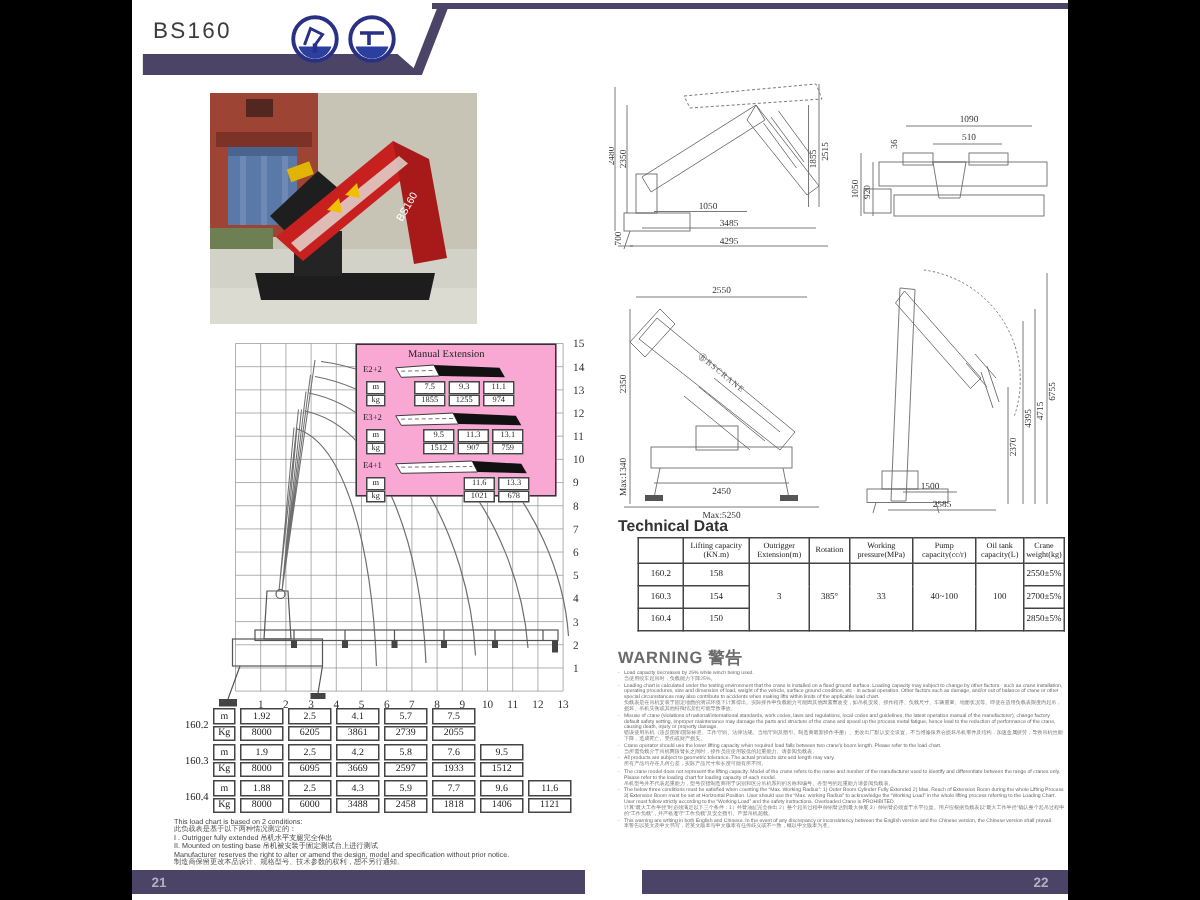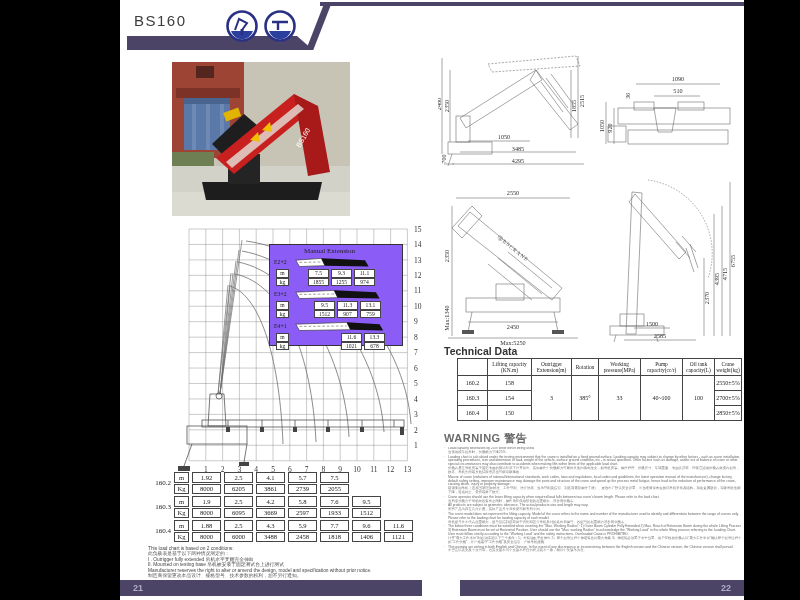--- a/index.html
+++ b/index.html
@@ -1,37 +1,37 @@
 <!DOCTYPE html>
 <html><head>
 <meta charset="utf-8">
 <style>
   * { margin:0; padding:0; box-sizing:border-box; }
   body { background:#000; font-family:"Liberation Sans","DejaVu Sans",sans-serif; }
   .stage { position:relative; width:800px; height:600px; background:#000; overflow:hidden; }
-  .spread { position:absolute; left:88px; top:0; width:624px; height:600px; background:#ffffff; overflow:hidden;margin-left:32px; }
+  .spread { position:absolute; left:88px; top:0; width:624px; height:600px; background:#ffffff; overflow:hidden; }
 
   
   .brand-title { position:absolute; left:14px; top:12px; font-size:15px; letter-spacing:1.5px; color:#3c3c3c; }
   .hdr-icon { position:absolute; top:10px; width:32px; height:32px; z-index:4; }
   .hdr-bar-left { position:absolute; left:7px; top:36px; width:186px; height:14px; background:#4b4466;
                   clip-path:polygon(0 0, calc(100% - 16px) 0, 100% 100%, 0 100%); z-index:1; }
   .hdr-bar-diag { position:absolute; left:186px; top:2px; width:26px; height:48px; background:#4b4466;
                   clip-path:polygon(72% 0, 100% 0, 28% 100%, 0 100%); z-index:1; }
   .hdr-bar-thin { position:absolute; left:200px; top:2px; width:424px; height:4px; background:#4b4466; z-index:1; }
 
   
   .photo { position:absolute; left:52px; top:62px; width:178px; height:154px; }
 
   
   .chart { position:absolute; left:12px; top:224px; width:310px; height:252px; }
   .chart text { font-family:"Liberation Serif","DejaVu Serif",serif; font-size:7.5px; fill:#333; }
 
   
-  .me-box { position:absolute; left:149px; top:244px; width:134px; height:102px; background:#8b5cf6;
+  .me-box { position:absolute; left:149px; top:229px; width:134px; height:102px; background:#f9a8d4;
             border:1px solid #333; padding:2px 17px 2px 4px; z-index:3;
             font-family:"Liberation Serif","DejaVu Serif",serif; }
   .me-title { text-align:center; font-size:7px; color:#222; margin-bottom:1px; }
   .me-group { margin-bottom:2px; }
   .me-head { display:flex; align-items:center; height:12px; }
   .me-label { font-size:5.8px; color:#222; width:20px; }
   .me-glyph { flex:1; height:12px; }
   .me-vals { display:flex; justify-content:flex-end; margin-top:1px; }
   .me-unitcol { margin-right:auto; }
   .me-col { display:flex; flex-direction:column; margin-left:2px; }

